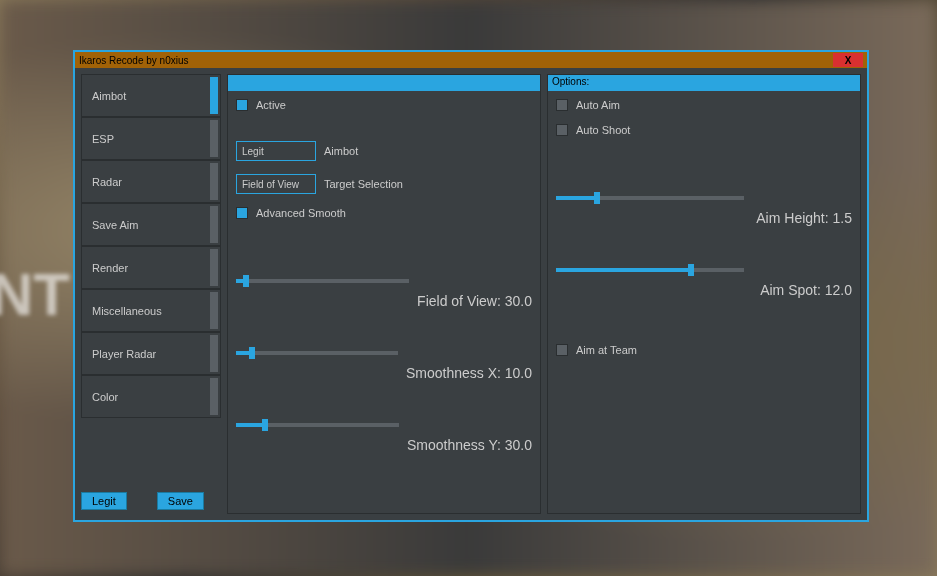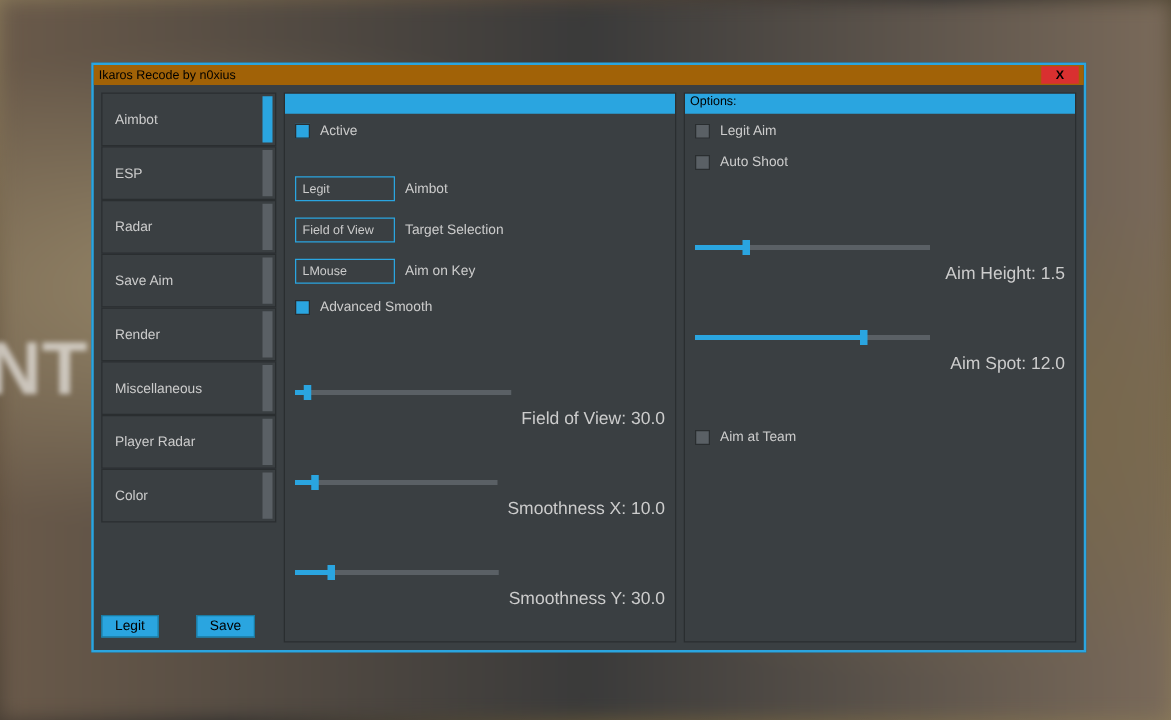--- a/index.html
+++ b/index.html
@@ -177,24 +177,20 @@
           <div style="height:4px"></div>
           <div class="row">
             <div class="select-box">Legit</div>
             <span>Aimbot</span>
           </div>
           <div class="row">
             <div class="select-box">Field of View</div>
             <span>Target Selection</span>
           </div>
           <div class="row">
-            <div class="select-box">LMouse</div>
-            <span>Aim on Key</span>
-          </div>
-          <div class="row">
             <div class="checkbox checked"></div>
             <span>Advanced Smooth</span>
           </div>
           <div style="height:8px"></div>
           <div id="left-sliders">
               <div class="slider-row" style="margin-bottom: 16px;">
                 <div class="slider-track">
                   <div class="slider-fill" style="width: 6%;"></div>
                   <div class="slider-thumb" style="left: calc(6% - 3px);"></div>
                 </div>
@@ -215,21 +211,21 @@
                 <div class="slider-label">Smoothness Y: 30.0</div>
               </div>
             </div>
         </div>
       </div>
       <div class="col">
         <div class="col-header">Options:</div>
         <div class="col-body">
           <div class="row">
             <div class="checkbox"></div>
-            <span>Legit Aim</span>
+            <span>Auto Aim</span>
           </div>
           <div class="row">
             <div class="checkbox"></div>
             <span>Auto Shoot</span>
           </div>
           <div style="height:8px"></div>
           <div id="right-sliders">
               <div class="slider-row" style="margin-bottom: 16px;">
                 <div class="slider-track">
                   <div class="slider-fill" style="width: 22%;"></div>

